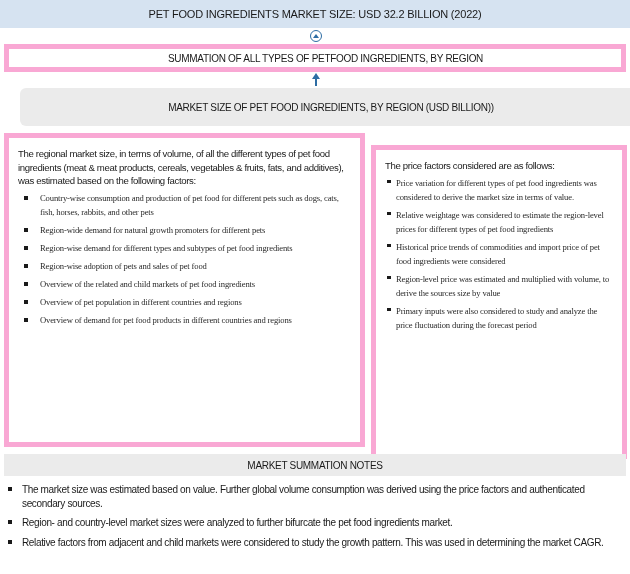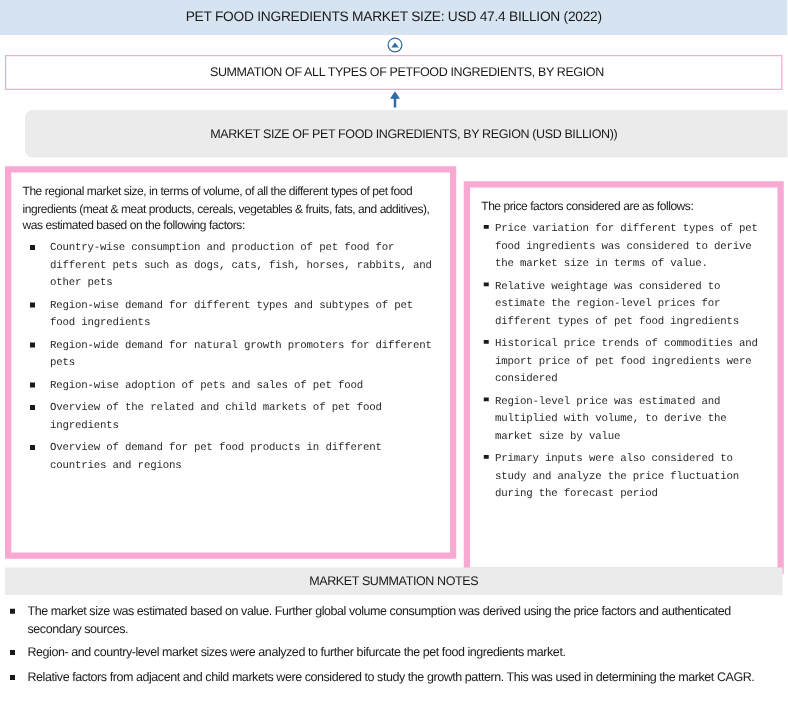--- a/index.html
+++ b/index.html
@@ -19,21 +19,21 @@
       display: flex; align-items: center; justify-content: center;
     }
     .circle-arrow .tri {
       width: 0; height: 0;
       border-left: 3px solid transparent; border-right: 3px solid transparent;
       border-bottom: 4px solid #2e6da4;
       margin-top: -1px;
     }
     .box-sum {
       position: absolute; left: 4px; top: 44px; width: 622px; height: 28px;
-      border: 1px solid #f9a8d4; background: #fff;
+      border: 5px solid #f9a8d4; background: #fff;
       display: flex; align-items: center; justify-content: center;
       font-size: 10px; letter-spacing: -0.3px; padding-left: 21px;
     }
     .up-arrow {
       position: absolute; left: 312px; top: 73px; width: 8px; height: 14px;
     }
     .up-arrow .head {
       position: absolute; left: 0; top: 0; width: 0; height: 0;
       border-left: 4px solid transparent; border-right: 4px solid transparent;
       border-bottom: 6px solid #2e6da4;
@@ -55,21 +55,21 @@
     .panel-left { left: 4px; width: 361px; height: 314px; padding: 9px 8px 0 9px; }
     .panel-right { left: 371px; width: 256px; height: 314px; padding: 9px 8px 0 9px; margin-top: 12px; }
 
     .panel-intro {
       font-size: 9.6px; line-height: 13.5px; letter-spacing: -0.35px; color: #1a1a1a;
       margin-bottom: 3px;
     }
     .bullets { list-style: none; }
     .bullets li {
       position: relative;
-      font-family: Liberation Mono, monospace;
+      font-family: Liberation Serif, serif;
       font-size: 8.6px; line-height: 14px; letter-spacing: -0.15px;
       color: #2a2a2a;
       margin-bottom: 4px;
     }
     .panel-left .bullets li { padding-left: 22px; }
     .panel-right .bullets li { padding-left: 11px; }
     .bullet-mark {
       position: absolute; top: 5px; width: 4px; height: 4px; background: #1a1a1a;
     }
     .panel-left .bullet-mark { left: 6px; }
@@ -88,21 +88,21 @@
       position: relative; padding-left: 16px;
       font-size: 10px; line-height: 13.5px; letter-spacing: -0.35px; color: #1a1a1a;
       margin-bottom: 6px;
     }
     .notes-list .bullet-mark { left: 2px; top: 4px; width: 4px; height: 4px; }
   </style>
 </head>
 <body>
 
 <div class="banner-top">
-  <span>PET FOOD INGREDIENTS  MARKET SIZE: USD 47.4 BILLION  (2022)</span>
+  <span>PET FOOD INGREDIENTS  MARKET SIZE: USD 32.2 BILLION  (2022)</span>
 </div>
 
 <div class="circle-arrow">
   <div class="tri"></div>
 </div>
 
 <div class="box-sum">
   <span>SUMMATION OF ALL TYPES OF PETFOOD INGREDIENTS, BY REGION</span>
 </div>
 
@@ -112,35 +112,36 @@
 </div>
 
 <div class="box-size">
   <span>MARKET SIZE OF PET FOOD INGREDIENTS, BY REGION (USD BILLION))</span>
 </div>
 
 <div class="panel panel-left">
   <p class="panel-intro">The regional market size, in terms of volume, of all the different types of pet food ingredients (meat &amp; meat products, cereals, vegetables &amp; fruits, fats, and additives), was estimated based on the following factors:</p>
   <ul class="bullets">
     <li><span class="bullet-mark"></span><span>Country-wise consumption and production of pet food for different pets such as dogs, cats, fish, horses, rabbits, and other pets</span></li>
+    <li><span class="bullet-mark"></span><span>Region-wide demand for natural growth promoters for different pets</span></li>
     <li><span class="bullet-mark"></span><span>Region-wise demand for different types and subtypes of pet food ingredients</span></li>
-    <li><span class="bullet-mark"></span><span>Region-wide demand for natural growth promoters for different pets</span></li>
     <li><span class="bullet-mark"></span><span>Region-wise adoption of pets and sales of pet food</span></li>
     <li><span class="bullet-mark"></span><span>Overview of the related and child markets of pet food ingredients</span></li>
+    <li><span class="bullet-mark"></span><span>Overview of pet population in different countries and regions</span></li>
     <li><span class="bullet-mark"></span><span>Overview of demand for pet food products in different countries and regions</span></li>
   </ul>
 </div>
 
 <div class="panel panel-right">
   <p class="panel-intro">The price factors considered are as follows:</p>
   <ul class="bullets">
     <li><span class="bullet-mark"></span><span>Price variation for different types of pet food ingredients was considered to derive the market size in terms of value.</span></li>
     <li><span class="bullet-mark"></span><span>Relative weightage was considered to estimate the region-level prices for different types of pet food ingredients</span></li>
     <li><span class="bullet-mark"></span><span>Historical price trends of commodities and import price of pet food ingredients were considered</span></li>
-    <li><span class="bullet-mark"></span><span>Region-level price was estimated and multiplied with volume, to derive the market size by value</span></li>
+    <li><span class="bullet-mark"></span><span>Region-level price was estimated and multiplied with volume, to derive the sources size by value</span></li>
     <li><span class="bullet-mark"></span><span>Primary inputs were also considered to study and analyze the price fluctuation during the forecast period</span></li>
   </ul>
 </div>
 
 <div class="notes-header">
   <span>MARKET SUMMATION NOTES</span>
 </div>
 
 <ul class="notes-list">
   <li><span class="bullet-mark"></span><span>The market size was estimated based on value. Further global volume consumption was derived using the price factors and authenticated secondary sources.</span></li>

